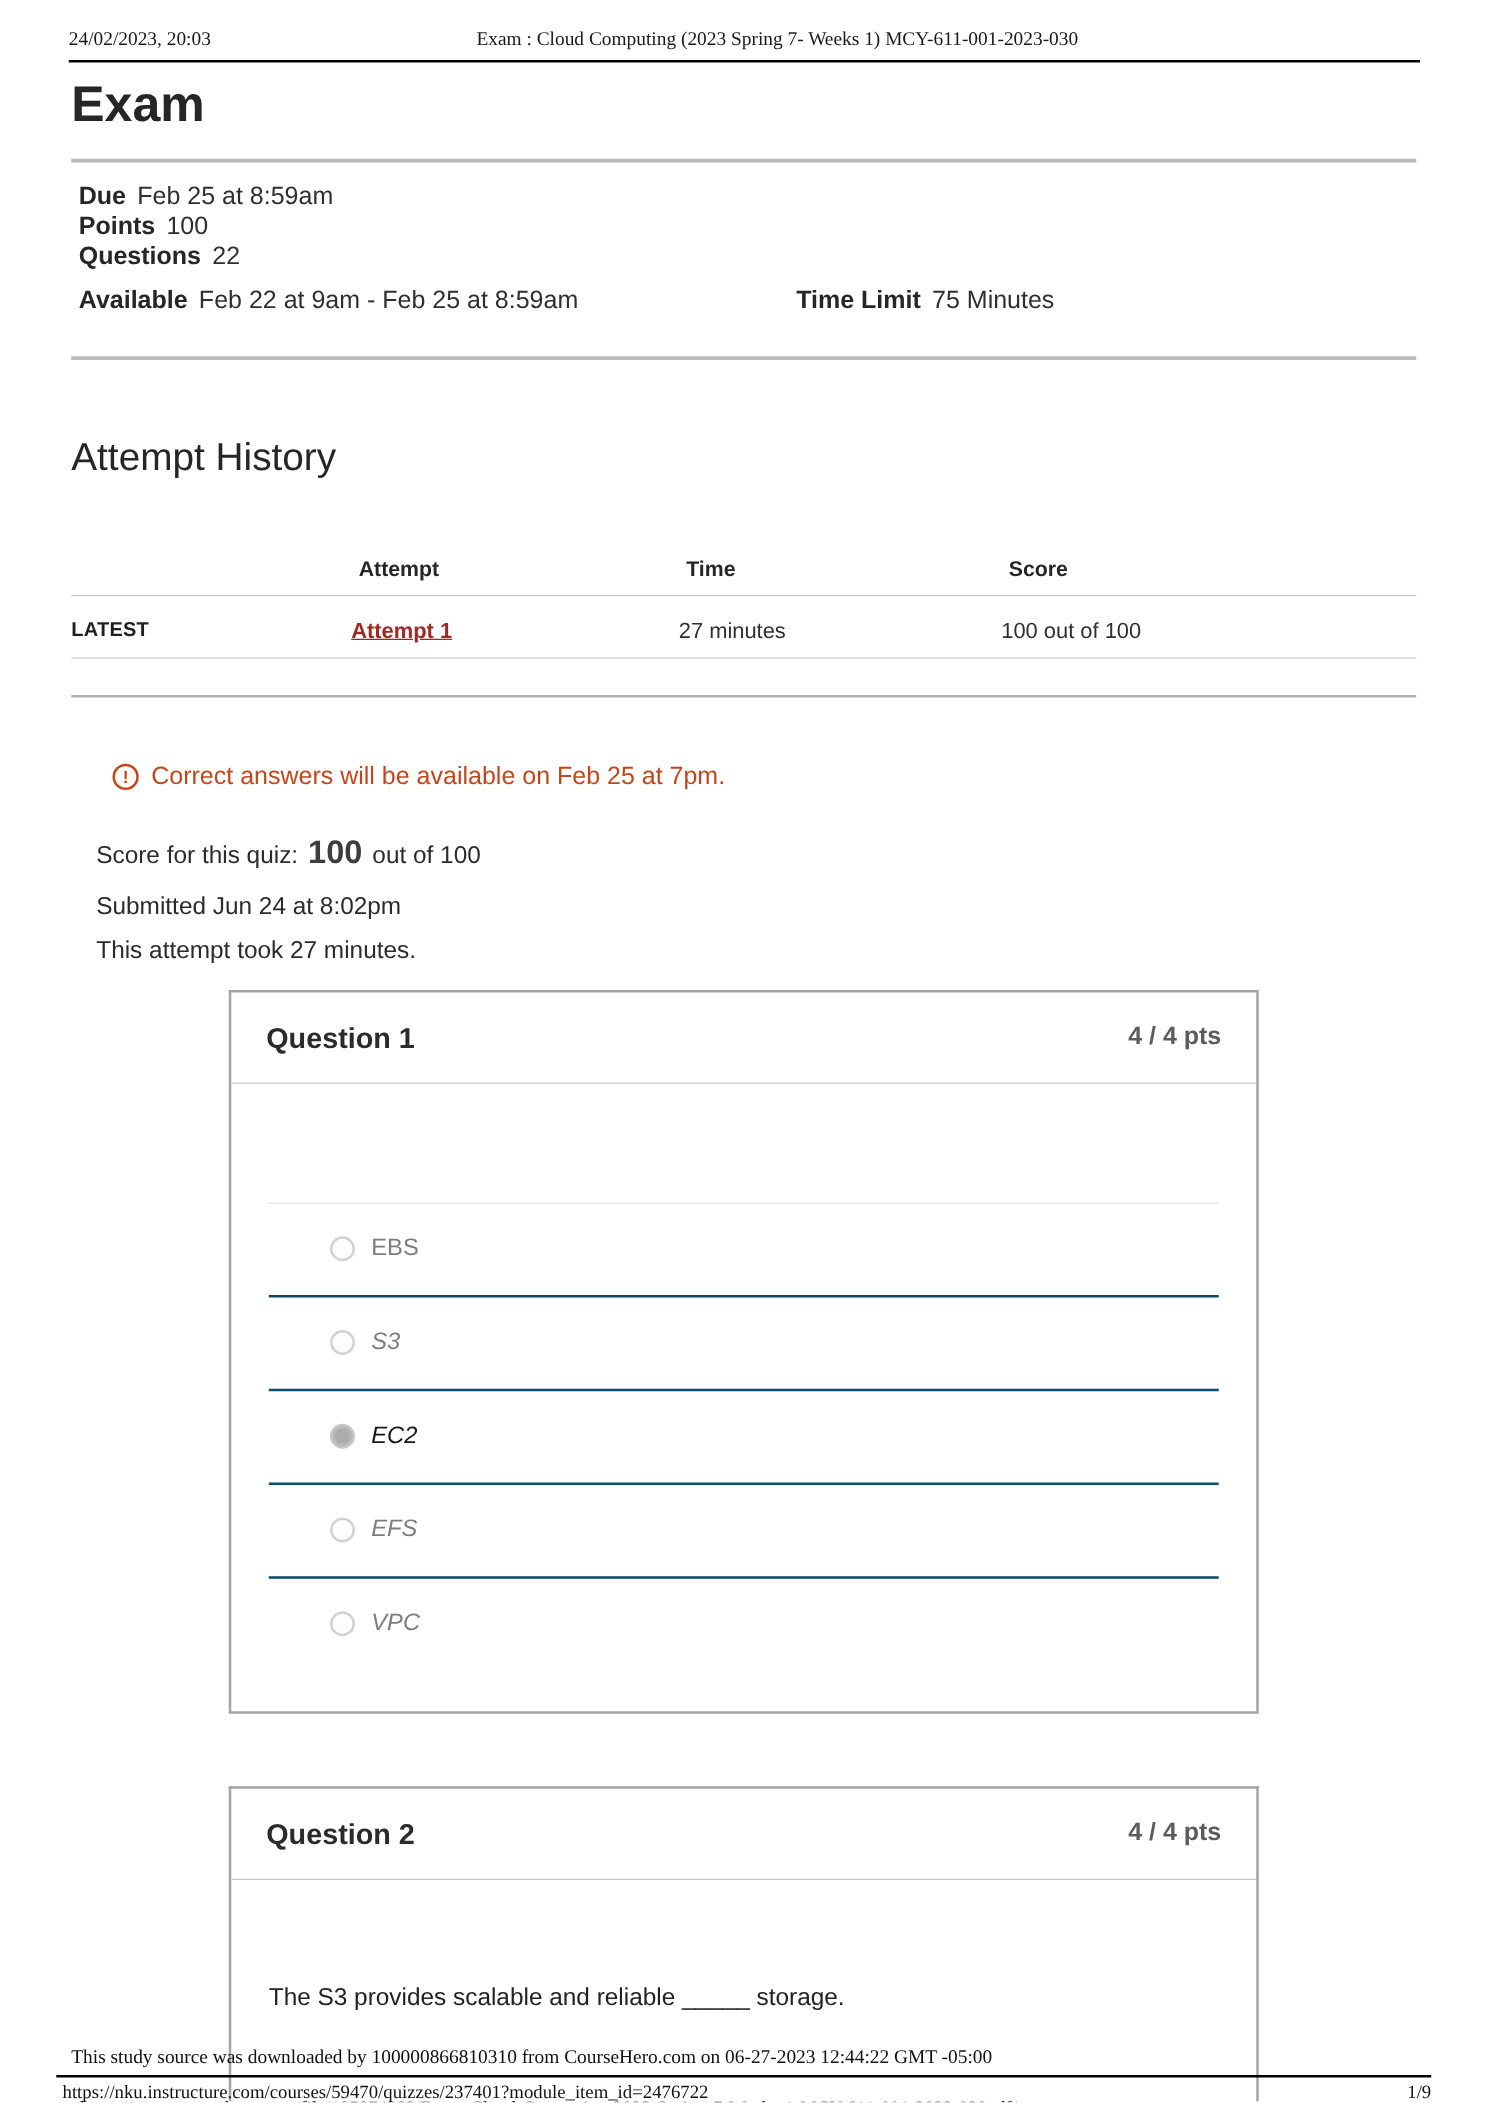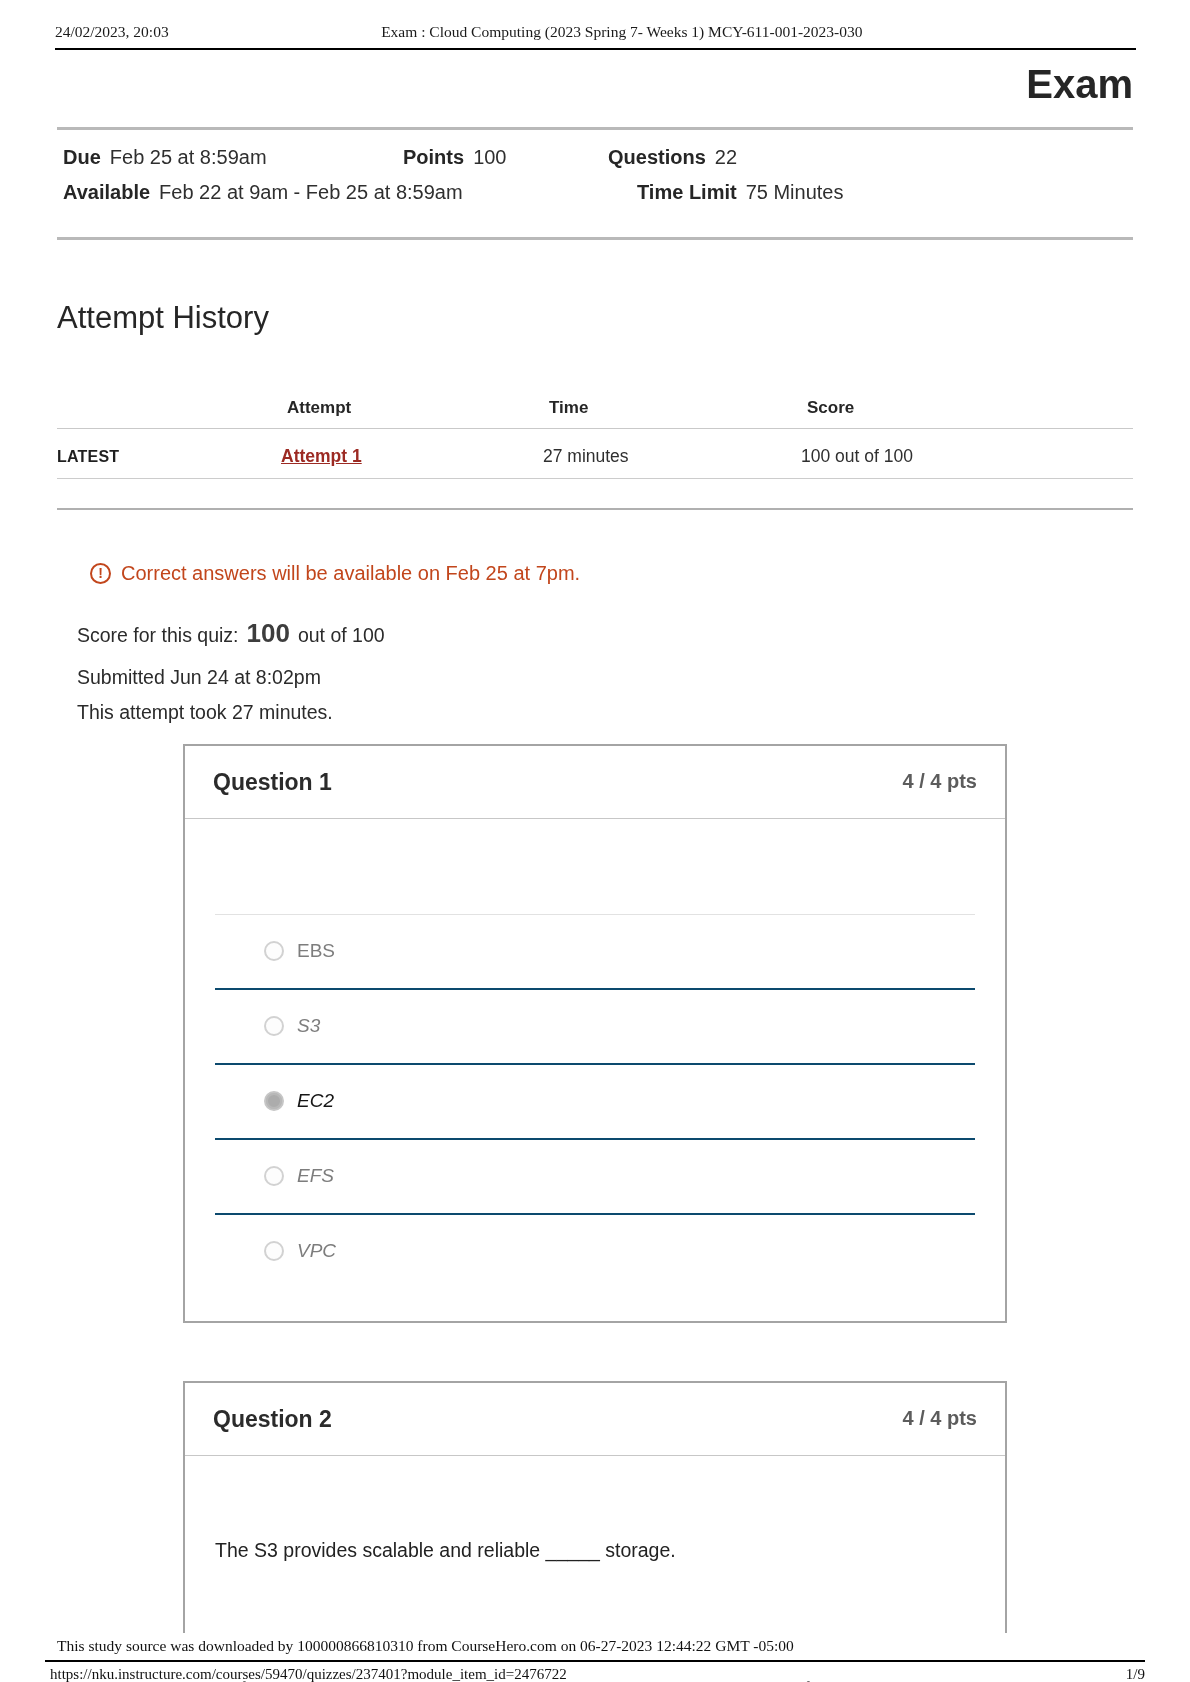--- a/index.html
+++ b/index.html
@@ -12,27 +12,27 @@
   .serif { font-family:"Liberation Serif","DejaVu Serif",serif; }
 
   
   .print-header { display:flex; padding:23px 55px 0 55px; font-size:15.5px; color:#1a1a1a; }
   .ph-date { white-space:nowrap; }
   .ph-title { flex:1; text-align:center; padding-right:60px; }
   .top-rule { margin:7px 54px 0 55px; border-top:2px solid #000; }
 
   
   .content { margin:0 57px; }
-  h1.quiz-title { margin-top:13px; font-size:40px; line-height:1.05; font-weight:bold; color:#262626;text-align:right; }
+  h1.quiz-title { margin-top:13px; font-size:40px; line-height:1.05; font-weight:bold; color:#262626; }
   .gray-rule { border-top:3px solid #b9b9b9; }
   .rule-1 { margin-top:22px; }
   .rule-2 { margin-top:33px; }
 
   .meta-row { display:flex; font-size:20px; line-height:24px; padding-left:6px; }
-  .meta-row-1 { margin-top:15px; }
+  .meta-row-1 { margin-top:15px;flex-direction:column; }
   .meta-row-2 { margin-top:11px; }
   .meta-item { white-space:nowrap; }
   .meta-item .lbl { font-weight:bold; color:#262626; margin-right:9px; }
   .w-due { width:340px; }
   .w-points { width:205px; }
   .w-available { width:574px; }
 
   h2.section-title { margin-top:60px; font-size:31px; font-weight:400; color:#262626; line-height:36px; }
 
   

